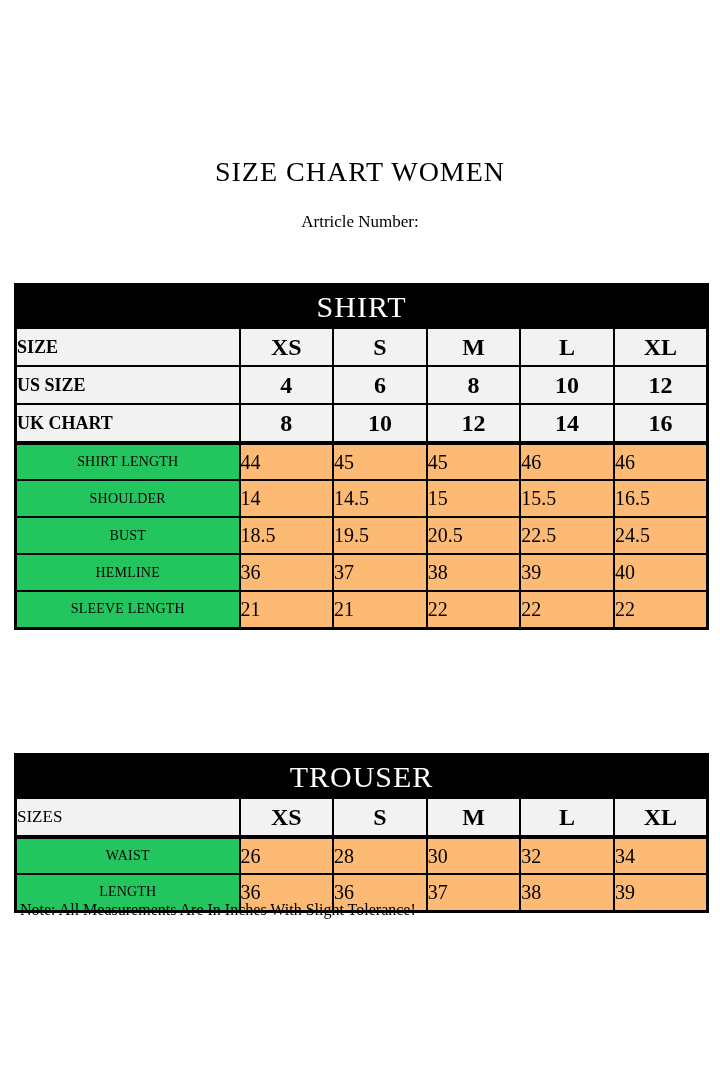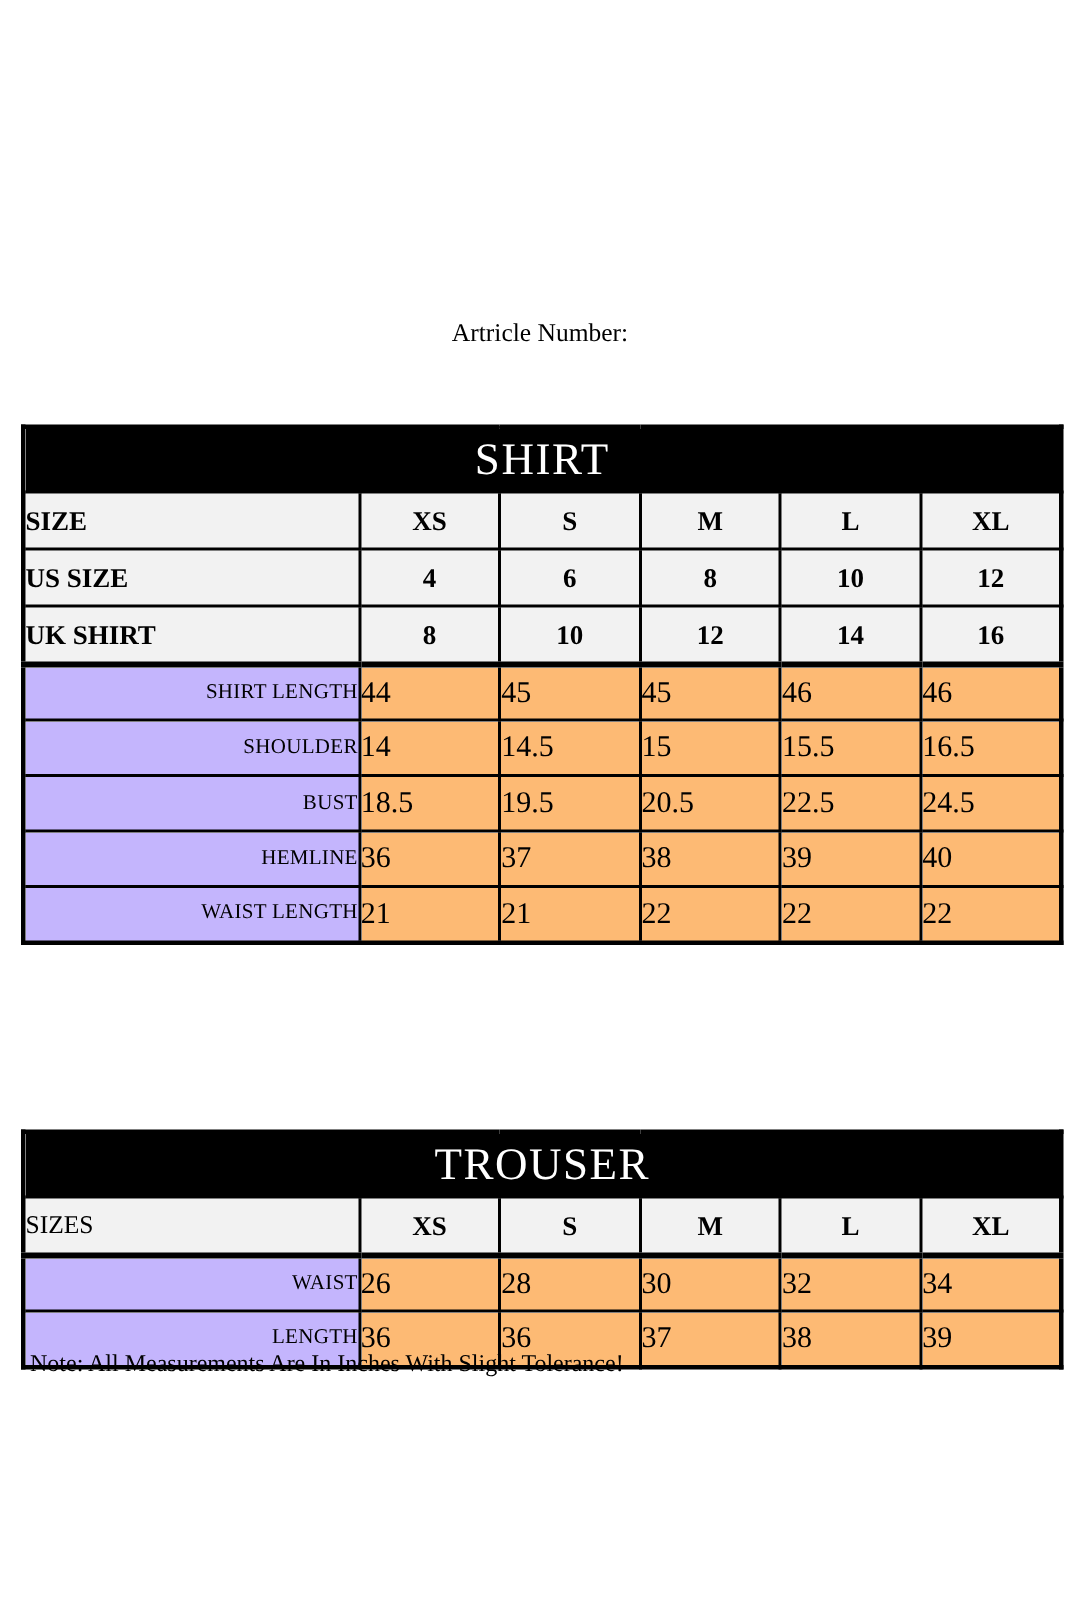--- a/index.html
+++ b/index.html
@@ -46,44 +46,45 @@
     letter-spacing: 1px;
   }
   tr.hdr-row td { background: #f2f2f2; height: 36px; }
   td.hdr-label {
     font-weight: bold;
     font-size: 18px;
     text-align: left;
     padding-left: 4px;
   }
   td.hdr-label.regular { font-weight: normal; font-size: 17px; }
-  td.hdr-val { font-weight: bold; font-size: 18px; text-align: center; }
+  td.hdr-val { font-weight: bold; font-size: 24px; text-align: center; }
   tr.thick-bottom td { border-bottom: 4px solid #000000; }
   tr.meas-row { height: 37px; }
   td.meas-label {
-    background: #c4b5fd;
+    background: #22c55e;
     font-size: 14px;
-    text-align: right;
+    text-align: center;
     padding-left: 4px;
     letter-spacing: 0.2px;
   }
   td.meas-val { background: #fdba74; font-size: 20px; }
 
   #note {
     position: absolute;
     left: 20px;
     top: 901px;
     font-size: 16px;
   }
 </style>
 </head>
 <body>
 
 <div id="page">
 
+  <div id="main-title" class="centered-text">SIZE CHART WOMEN</div>
 
   <div id="article-label" class="centered-text">Artricle Number:</div>
 
   <div id="article-number" class="centered-text">SP-10989</div>
 
   <div id="shirt-table-wrap" class="size-table-wrap">
     <table class="size-table">
       <colgroup>
         <col style="width:224px">
         <col style="width:93.6px">
@@ -109,21 +110,21 @@
         <tr class="hdr-row">
           <td class="hdr-label">US SIZE</td>
           <td class="hdr-val">4</td>
           <td class="hdr-val">6</td>
           <td class="hdr-val">8</td>
           <td class="hdr-val">10</td>
           <td class="hdr-val">12</td>
         </tr>
 
         <tr class="hdr-row thick-bottom">
-          <td class="hdr-label">UK SHIRT</td>
+          <td class="hdr-label">UK CHART</td>
           <td class="hdr-val">8</td>
           <td class="hdr-val">10</td>
           <td class="hdr-val">12</td>
           <td class="hdr-val">14</td>
           <td class="hdr-val">16</td>
         </tr>
 
         <tr class="meas-row">
           <td class="meas-label">SHIRT LENGTH</td>
           <td class="meas-val">44</td>
@@ -154,21 +155,21 @@
         <tr class="meas-row">
           <td class="meas-label">HEMLINE</td>
           <td class="meas-val">36</td>
           <td class="meas-val">37</td>
           <td class="meas-val">38</td>
           <td class="meas-val">39</td>
           <td class="meas-val">40</td>
         </tr>
 
         <tr class="meas-row">
-          <td class="meas-label">WAIST LENGTH</td>
+          <td class="meas-label">SLEEVE LENGTH</td>
           <td class="meas-val">21</td>
           <td class="meas-val">21</td>
           <td class="meas-val">22</td>
           <td class="meas-val">22</td>
           <td class="meas-val">22</td>
         </tr>
       </tbody>
     </table>
   </div>
 

